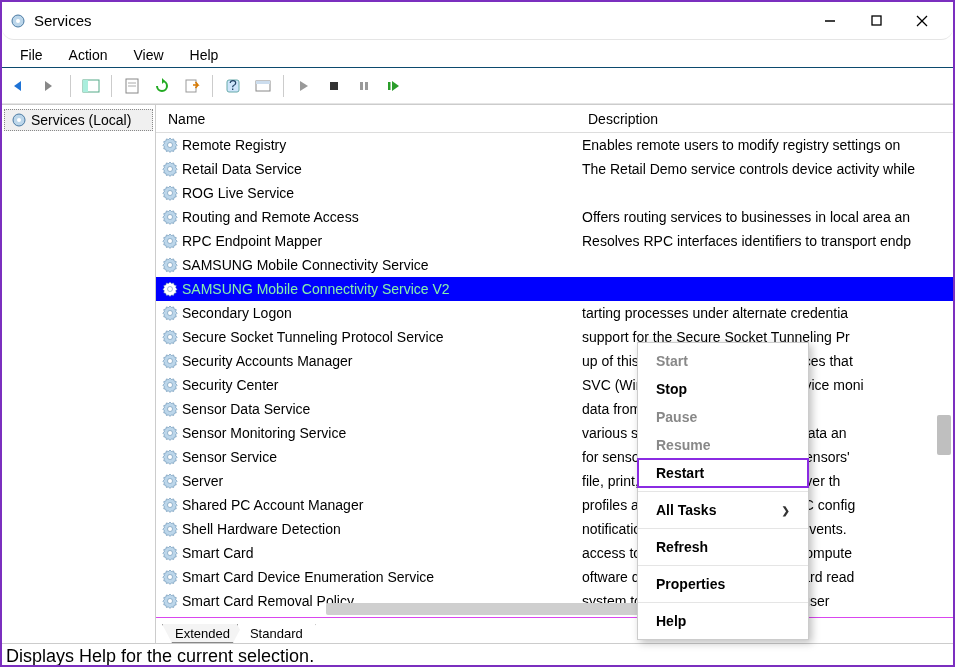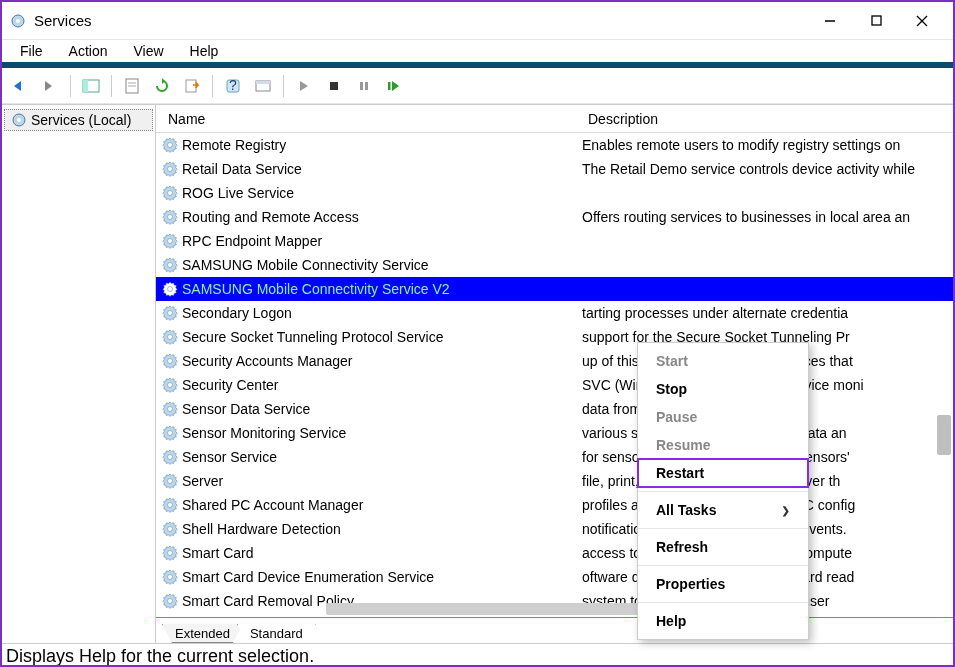--- a/index.html
+++ b/index.html
@@ -1,25 +1,25 @@
 <!DOCTYPE html>
 <html><head>
 <meta charset="utf-8">
 <style>
 * { margin: 0; padding: 0; box-sizing: border-box; font-family: "Segoe UI", Tahoma, sans-serif; font-size: 14px; }
 body { background: #fff; width: 955px; height: 667px; border: 2px solid #7b2fbf; display: flex; flex-direction: column; overflow: hidden; position: relative; }
 
 
-.titlebar { display: flex; align-items: center; height: 38px; padding: 0 8px; border-bottom: 1px solid #e5e5e5; }
+.titlebar { display: flex; align-items: center; height: 38px; padding: 0 8px; border-bottom: 1px solid #e5e5e5; border-radius: 12px; }
 .titlebar .gear { margin-right: 8px; }
 .titlebar .title { flex: 1; font-size: 15px; }
 .winbtn { width: 46px; height: 32px; display: flex; align-items: center; justify-content: center; }
 
 
-.menubar { display: flex; height: 28px; align-items: center; padding-left: 6px; border-bottom: 6px solid #0c4a6e; gap: 2px; }
+.menubar { display: flex; height: 28px; align-items: flex-end; padding-left: 6px; border-bottom: 1px solid #0c4a6e; gap: 2px; }
 .menubar .mi { padding: 4px 12px; font-size: 14px; }
 
 
 .toolbar { display: flex; height: 36px; align-items: center; padding-left: 4px; border-bottom: 1px solid #e5e5e5; gap: 2px; }
 .toolbar .tb { width: 28px; height: 28px; display: flex; align-items: center; justify-content: center; border: 1px solid transparent; }
 .toolbar .sep { width: 1px; height: 22px; background: #ccc; margin: 0 4px; }
 
 
 .content { flex: 1; display: flex; border-top: 1px solid #ccc; overflow: hidden; }
 .tree { width: 154px; border-right: 1px solid #ccc; padding: 4px 2px; background: #fff; }
@@ -247,20 +247,21 @@
           <div class="row">
             <div class="namecell">
               <span class="gear">
                 <svg viewBox="0 0 16 16">
                   <path class="g1" d="M8 1 L9.5 2.5 L11.6 1.9 L12.2 4 L14.3 4.6 L13.7 6.7 L15.2 8.2 L13.7 9.7 L14.3 11.8 L12.2 12.4 L11.6 14.5 L9.5 13.9 L8 15.4 L6.5 13.9 L4.4 14.5 L3.8 12.4 L1.7 11.8 L2.3 9.7 L0.8 8.2 L2.3 6.7 L1.7 4.6 L3.8 4 L4.4 1.9 L6.5 2.5 Z" fill="#bcd6ea" stroke="#4a7aa3" stroke-width="0.5"></path>
                   <circle class="g2" cx="8" cy="8" r="2.5" fill="#fff" stroke="#4a7aa3" stroke-width="0.5"></circle>
                 </svg>
               </span>
               <span>RPC Endpoint Mapper</span>
             </div>
+            <div class="desccell">Resolves RPC interfaces identifiers to transport endp</div>
           </div>
           <div class="row">
             <div class="namecell">
               <span class="gear">
                 <svg viewBox="0 0 16 16">
                   <path class="g1" d="M8 1 L9.5 2.5 L11.6 1.9 L12.2 4 L14.3 4.6 L13.7 6.7 L15.2 8.2 L13.7 9.7 L14.3 11.8 L12.2 12.4 L11.6 14.5 L9.5 13.9 L8 15.4 L6.5 13.9 L4.4 14.5 L3.8 12.4 L1.7 11.8 L2.3 9.7 L0.8 8.2 L2.3 6.7 L1.7 4.6 L3.8 4 L4.4 1.9 L6.5 2.5 Z" fill="#bcd6ea" stroke="#4a7aa3" stroke-width="0.5"></path>
                   <circle class="g2" cx="8" cy="8" r="2.5" fill="#fff" stroke="#4a7aa3" stroke-width="0.5"></circle>
                 </svg>
               </span>
               <span>SAMSUNG Mobile Connectivity Service</span>

